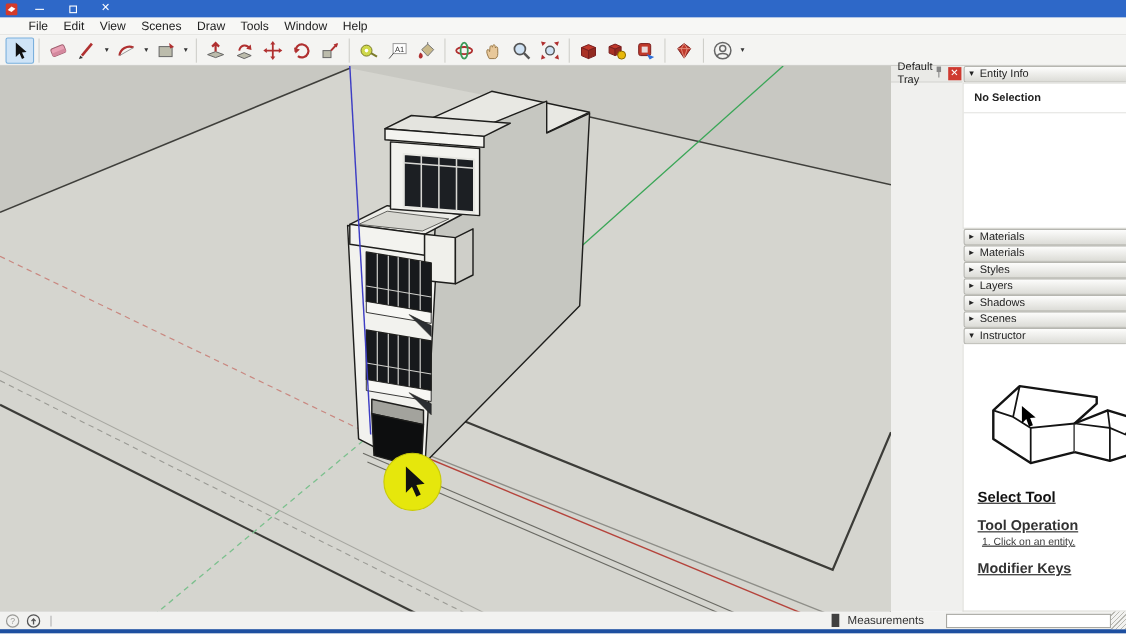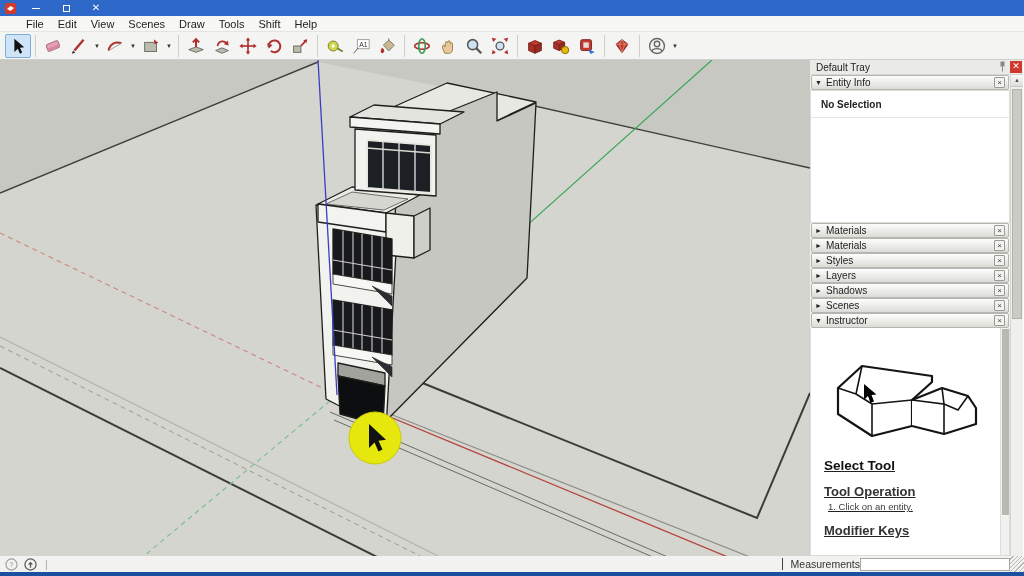--- a/index.html
+++ b/index.html
@@ -33,21 +33,21 @@
   .tsep { width:1px; height:22px; background:#cfcfca; margin:0 4px; }
 
   
   .main { display:flex; height:496px; }
   .viewport { width:810px; height:496px; position:relative; background:#d5d5cf;
     border-right:1px solid #9a9a96; }
   .viewport svg { position:absolute; left:0; top:0; }
 
   
   .tray { width:213px; height:496px; background:#f0f0ee; display:flex;
-    flex-direction:column; font-size:10px; color:#222; }
+    font-size:10px; color:#222; }
   .tray-titlebar { height:15px; display:flex; align-items:center; background:#eaeae7;
     border-bottom:1px solid #d6d6d2; padding:0 1px 0 6px; }
   .tray-title { flex:1; }
   .pin { width:12px; text-align:center; }
   .tray-close { width:12px; height:12px; background:#cf3a30; color:#fff; font-size:9px;
     line-height:11px; text-align:center; margin-left:2px; }
   .tray-body { flex:1; display:flex; min-height:0; }
   .tray-main { flex:1; display:flex; flex-direction:column; min-height:0; }
   .panel-header { height:15px; display:flex; align-items:center;
     background:linear-gradient(#fdfdfc,#dcdcd7); border:1px solid #b6b6b0;
@@ -75,21 +75,21 @@
   .tray-thumb { height:230px; margin:2px 1px 0; background:#cbcbc6;
     border:1px solid #b2b2ad; }
 
   
   .statusbar { height:16px; background:#f2f2f0; display:flex; align-items:center;
     font-size:10.5px; color:#333; padding-left:5px; }
   .sb-icon { width:13px; height:13px; margin-right:6px; }
   .sb-sep { color:#aaa; margin:0 7px 0 2px; }
   .sb-msg { white-space:nowrap; }
   .sb-right { margin-left:auto; display:flex; align-items:center; }
-  .meas-label { padding:0 0 0 8px; border-left:1px solid #404040; }
+  .meas-label { padding:0 20px 0 8px; border-left:7px solid #404040; }
   .meas-input { width:150px; height:13px; font-size:10px; border:1px solid #a8a8a2;
     background:#fff; font-family:"Liberation Sans",sans-serif; }
   .grip { width:14px; height:16px; background:
     repeating-linear-gradient(135deg,#f2f2f0 0 2px,#b8b8b2 2px 3px); }
   .bottom-border { height:4px; background:#1d4fa0; }
 </style>
 </head>
 <body>
 
 <div class="titlebar">
@@ -108,21 +108,21 @@
   </div>
 </div>
 
 <div class="menubar">
     <span class="menu-item">File</span>
     <span class="menu-item">Edit</span>
     <span class="menu-item">View</span>
     <span class="menu-item">Scenes</span>
     <span class="menu-item">Draw</span>
     <span class="menu-item">Tools</span>
-    <span class="menu-item">Shift</span>
+    <span class="menu-item">Window</span>
     <span class="menu-item">Help</span>
   </div>
 
 <div class="toolbar">
   <span class="tool active">
     <svg width="20" height="20" viewBox="0 0 22 22">
       <path d="M7,3 L7,17.5 L10.8,14 L13.2,19.4 L15.6,18.2 L13.2,13 L17.8,12.4 Z" fill="#111"></path>
       </svg>
     </span>
   <span class="tsep"></span>

